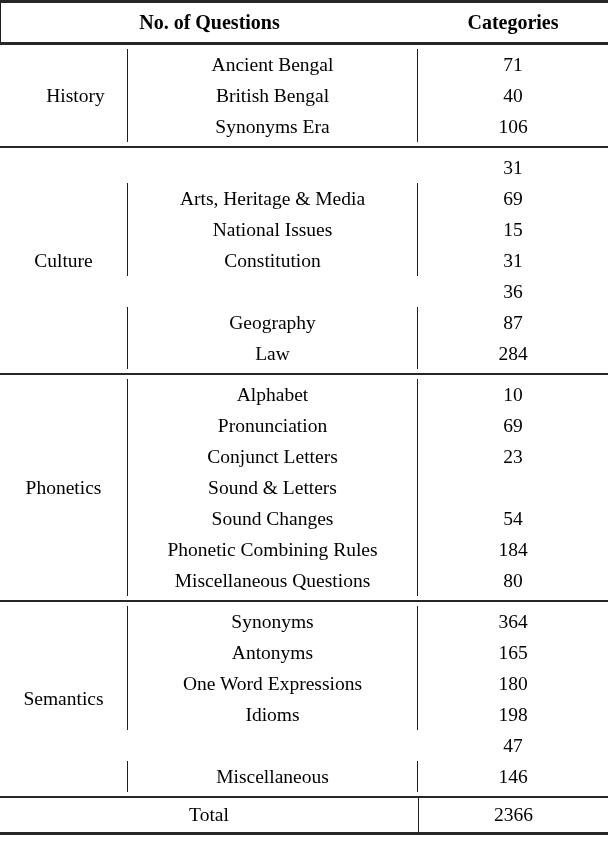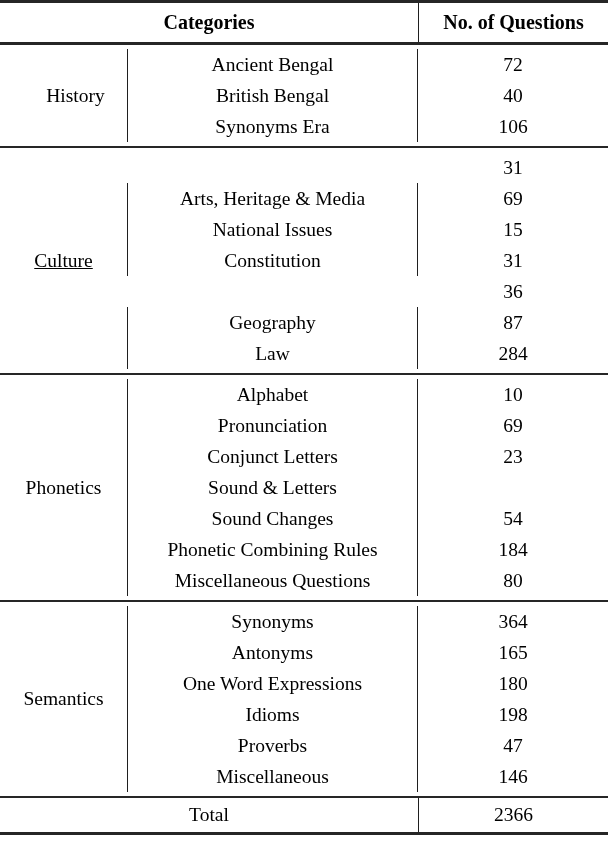--- a/index.html
+++ b/index.html
@@ -59,40 +59,40 @@
   .total-cell.qcol { border-left: 1.5px solid #1f1f1f; }
 </style>
 </head>
 <body>
 
 <div class="paper-table">
 
   <div class="rule thick"></div>
 
   <div class="header-row">
+    <div class="header-cell qcol">No. of Questions</div>
     <div class="header-cell">Categories</div>
-    <div class="header-cell qcol">No. of Questions</div>
   </div>
 
   <div class="rule thick"></div>
 
   <div class="section">
     <div class="group-cell" style="grid-row: 1 / span 3; margin-left: 24px;">History</div>
     <div class="sub-cell">Ancient Bengal</div>
-    <div class="num-cell">72</div>
+    <div class="num-cell">71</div>
     <div class="sub-cell">British Bengal</div>
     <div class="num-cell">40</div>
     <div class="sub-cell">Synonyms Era</div>
     <div class="num-cell">106</div>
   </div>
 
   <div class="rule"></div>
 
   <div class="section">
-    <div class="group-cell" style="grid-row: 1 / span 7; text-decoration: underline;">Culture</div>
+    <div class="group-cell" style="grid-row: 1 / span 7;">Culture</div>
     <div class="num-cell">31</div>
     <div class="sub-cell">Arts, Heritage &amp; Media</div>
     <div class="num-cell">69</div>
     <div class="sub-cell">National Issues</div>
     <div class="num-cell">15</div>
     <div class="sub-cell">Constitution</div>
     <div class="num-cell">31</div>
     <div class="num-cell">36</div>
     <div class="sub-cell">Geography</div>
     <div class="num-cell">87</div>
@@ -124,21 +124,20 @@
   <div class="section">
     <div class="group-cell" style="grid-row: 1 / span 6;">Semantics</div>
     <div class="sub-cell">Synonyms</div>
     <div class="num-cell">364</div>
     <div class="sub-cell">Antonyms</div>
     <div class="num-cell">165</div>
     <div class="sub-cell">One Word Expressions</div>
     <div class="num-cell">180</div>
     <div class="sub-cell">Idioms</div>
     <div class="num-cell">198</div>
-    <div class="sub-cell">Proverbs</div>
     <div class="num-cell">47</div>
     <div class="sub-cell">Miscellaneous</div>
     <div class="num-cell">146</div>
   </div>
 
   <div class="rule"></div>
 
   <div class="total-row">
     <div class="total-cell">Total</div>
     <div class="total-cell qcol">2366</div>

